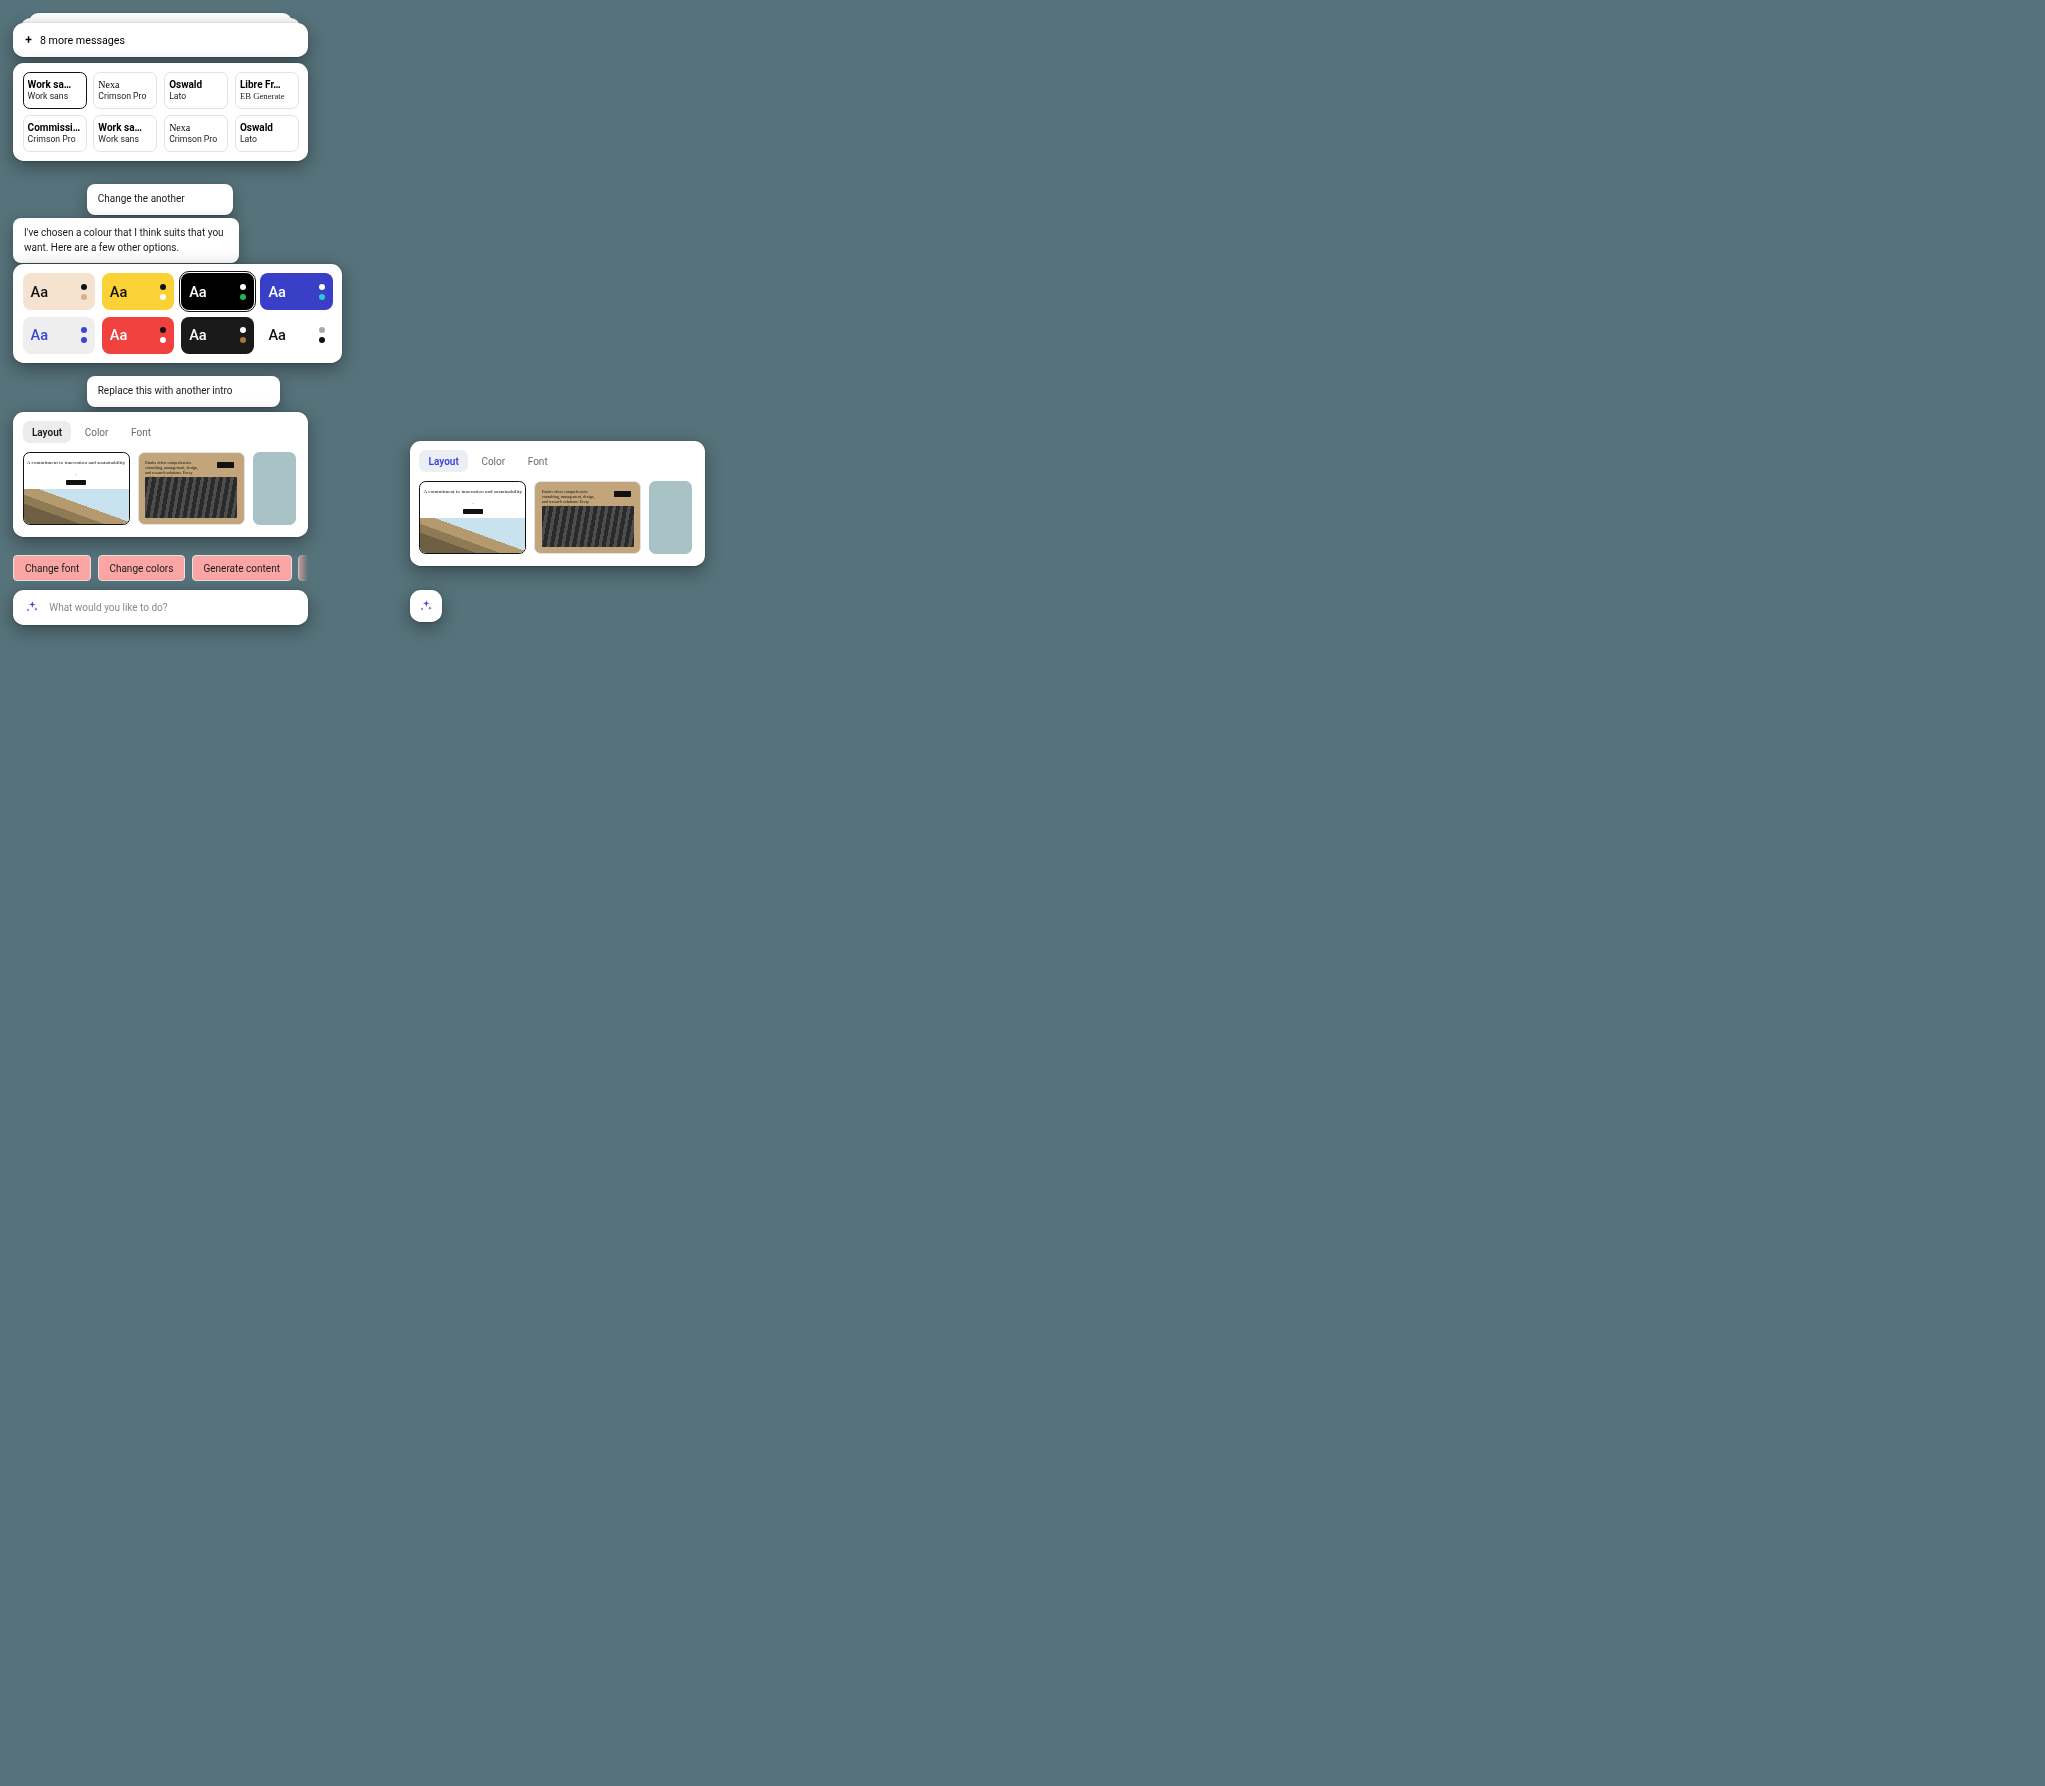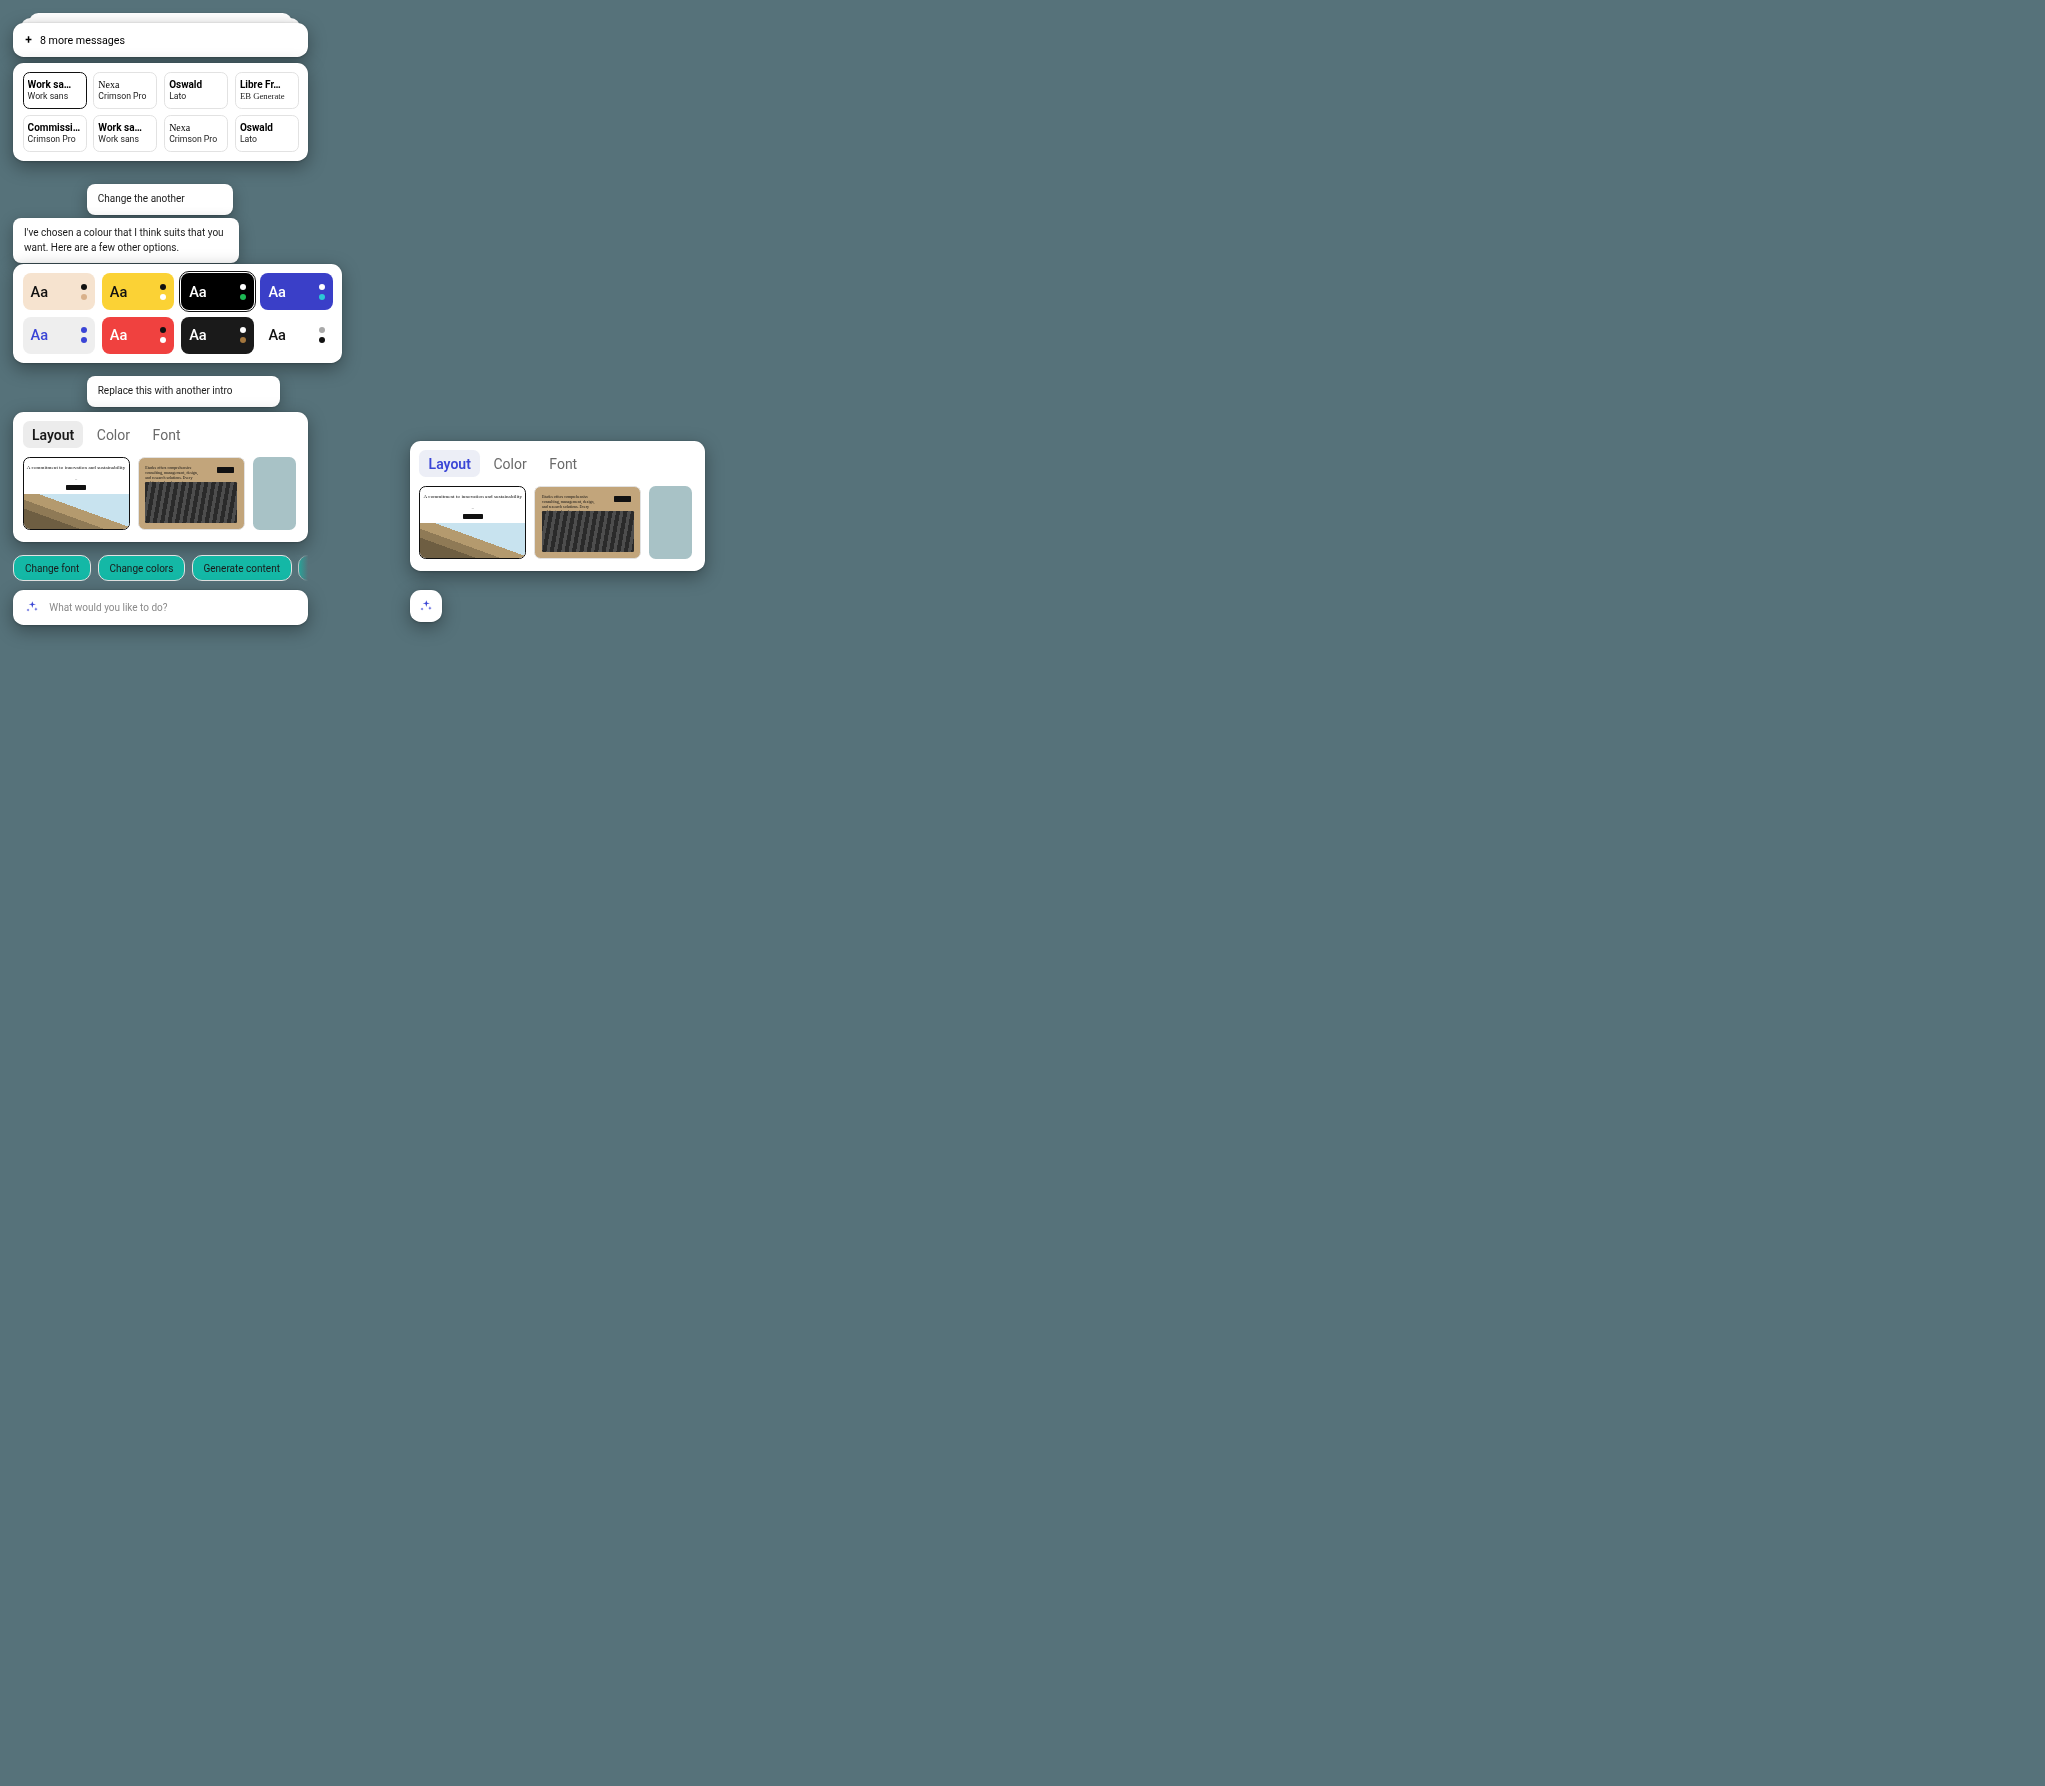--- a/index.html
+++ b/index.html
@@ -19,23 +19,23 @@
   .bubble {
     background: #fff;
     border-radius: 8px;
     box-shadow: 0 5.3px 16px rgba(0,0,0,0.3), 0 0.7px 1.3px rgba(0,0,0,0.15);
     padding: 8px 10.7px;
     font-size: 10px;
     color: #1a1a1a;
     line-height: 1.45;
   }
   .chip {
-    background: #14b8a6;
+    background: #fca5a5;
     border: 0.7px solid #e2e2e2;
-    border-radius: 10px;
+    border-radius: 4px;
     padding: 6.7px 10.7px;
     font-size: 10px;
     color: #1a1a1a;
     white-space: nowrap;
     cursor: pointer;
   }
 
   
   .more-msgs {
     position: absolute;
@@ -125,21 +125,21 @@
 
   
   .layout-card {
     position: absolute;
     padding: 9.3px 9.3px 12px;
   }
   .tabs { display:flex; gap: 4px; margin-bottom: 9.3px; }
   .tab {
     padding: 5.3px 9.3px;
     border-radius: 6.7px;
-    font-size: 14px;
+    font-size: 10px;
     color: #6a6a6a;
     cursor: pointer;
   }
   .tab.active { background:#ececec; color:#1a1a1a; font-weight:600; }
   .tab.active-accent { background:#eceef6; color:#3a45d6; font-weight:600; }
   .thumbs { display:flex; gap:8px; overflow:hidden; }
   .thumb {
     width: 107px; height: 73px;
     border-radius: 6.7px;
     border: 0.7px solid #e2e2e2;

